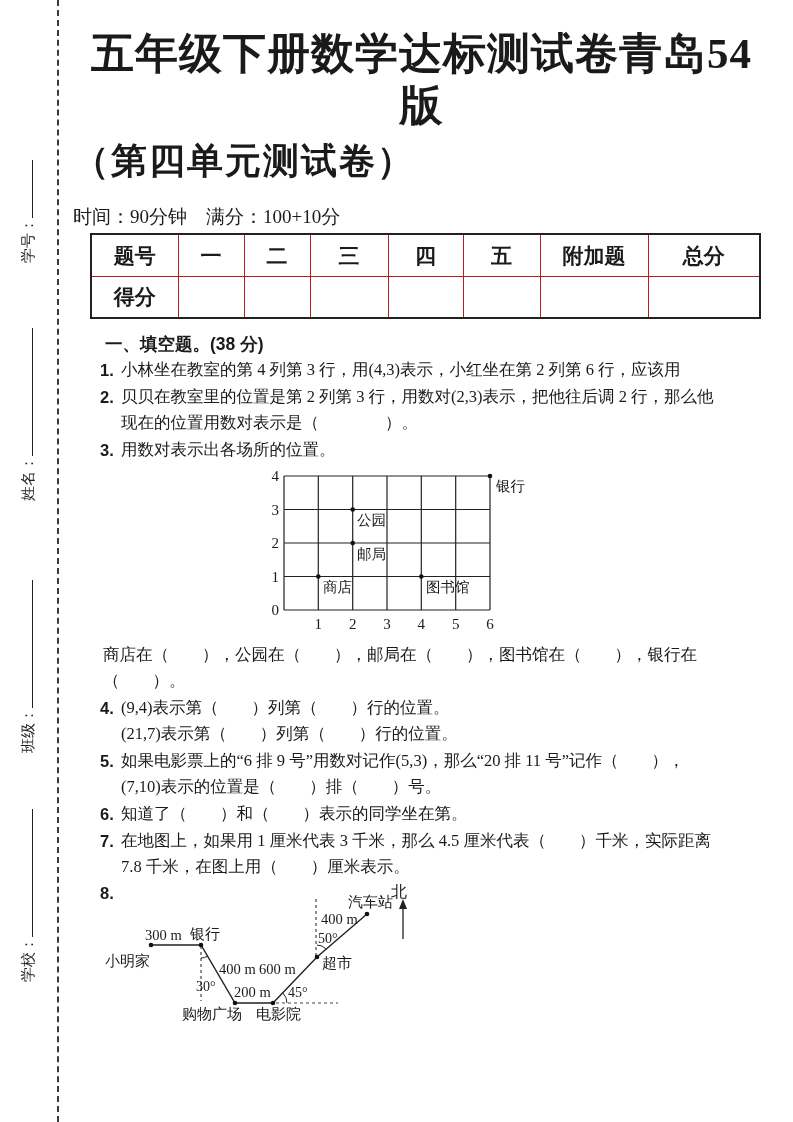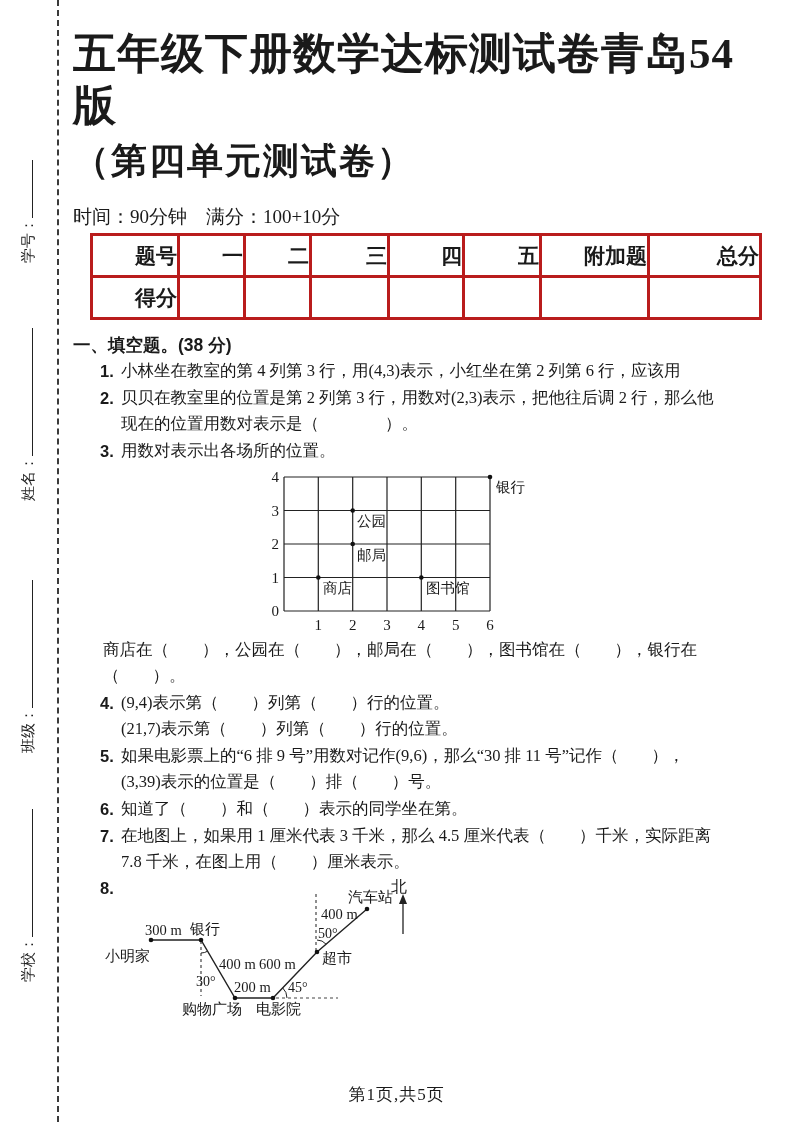--- a/index.html
+++ b/index.html
@@ -26,43 +26,44 @@
   .side-field .sf-line { display:inline-block; height:4px; border-bottom:1.6px solid #222; }
   .sf-line.short { width:58px; } .sf-line.long { width:128px; }
   .sf-sn { width:110px; left:-25px; top:197px; }
   .sf-nm { width:176px; left:-58px; top:402px; }
   .sf-cl { width:176px; left:-58px; top:654px; }
   .sf-sc { width:176px; left:-58px; top:883px; }
 
   
   .main { position:absolute; left:73px; top:0; width:697px; }
   .title {
-    margin-top:28px; text-align:left;
+    margin-top:28px; text-align:center;
     font-size:43px; font-weight:700; letter-spacing:1px; line-height:1.2;
   }
   .subtitle {
     margin-top:9px; 
     font-size:36px; font-weight:700; letter-spacing:2px; line-height:1.2;
   }
   .meta { margin-top:21px; text-align:left; padding-right:10px; font-size:19px; }
 
   table.score { border-collapse:collapse; table-layout:fixed; margin:3px 0 0 17px; border:2px solid #222; }
   table.score td {
-    border:3px solid #b91c1c; height:42px; text-align:right; vertical-align:middle;
+    border:1px solid #b91c1c; height:42px; text-align:center; vertical-align:middle;
     font-size:21px; font-weight:600; font-family:"Liberation Serif","DejaVu Serif",serif;
   }
 
   .sec-heading {
     margin-top:13px; font-size:17.5px; font-weight:700;
     font-family:"Liberation Sans","DejaVu Sans",sans-serif;
+    margin-left:32px;
   }
   .q { display:flex; margin-left:27px; font-size:16.5px; line-height:26px; margin-top:1px; }
   .qnum { width:21px; flex:0 0 21px; font-weight:700; font-family:"Liberation Sans","DejaVu Sans",sans-serif; }
   .qtext { flex:1; }
-  .answer-line { margin-left:30px; font-size:16.5px; line-height:26px; margin-top:2px; }
+  .answer-line { margin-left:30px; font-size:16.5px; line-height:26px; margin-top:8px; }
 
   .fig { display:block; }
   .fig-grid { margin:3px 0 0 197px; }
   .q8-row { position:relative; margin-top:4px; }
   .q8-num {
     position:absolute; left:27px; top:0; font-size:16.5px; font-weight:700;
     font-family:"Liberation Sans","DejaVu Sans",sans-serif;
   }
   .fig-route { margin-left:27px; }
 
@@ -194,22 +195,22 @@
       <span class="qnum">4.</span>
       <div class="qtext">
         <div>(9,4)表示第（　　）列第（　　）行的位置。</div>
         <div>(21,7)表示第（　　）列第（　　）行的位置。</div>
       </div>
     </div>
 
     <div class="q">
       <span class="qnum">5.</span>
       <div class="qtext">
-        <div>如果电影票上的“6 排 9 号”用数对记作(9,6)，那么“30 排 11 号”记作（　　），</div>
-        <div>(3,39)表示的位置是（　　）排（　　）号。</div>
+        <div>如果电影票上的“6 排 9 号”用数对记作(5,3)，那么“20 排 11 号”记作（　　），</div>
+        <div>(7,10)表示的位置是（　　）排（　　）号。</div>
       </div>
     </div>
 
     <div class="q">
       <span class="qnum">6.</span>
       <div class="qtext">
         <div>知道了（　　）和（　　）表示的同学坐在第。</div>
       </div>
     </div>
 
@@ -267,14 +268,13 @@
 
         <g font-size="14">
           <text x="96" y="107">30°</text>
           <text x="188" y="113">45°</text>
           <text x="218" y="59">50°</text>
         </g>
       </svg>
     </div>
   </div>
 
-  <div class="footer">第1页,共5页</div>
 </div>
 
 </body></html>

